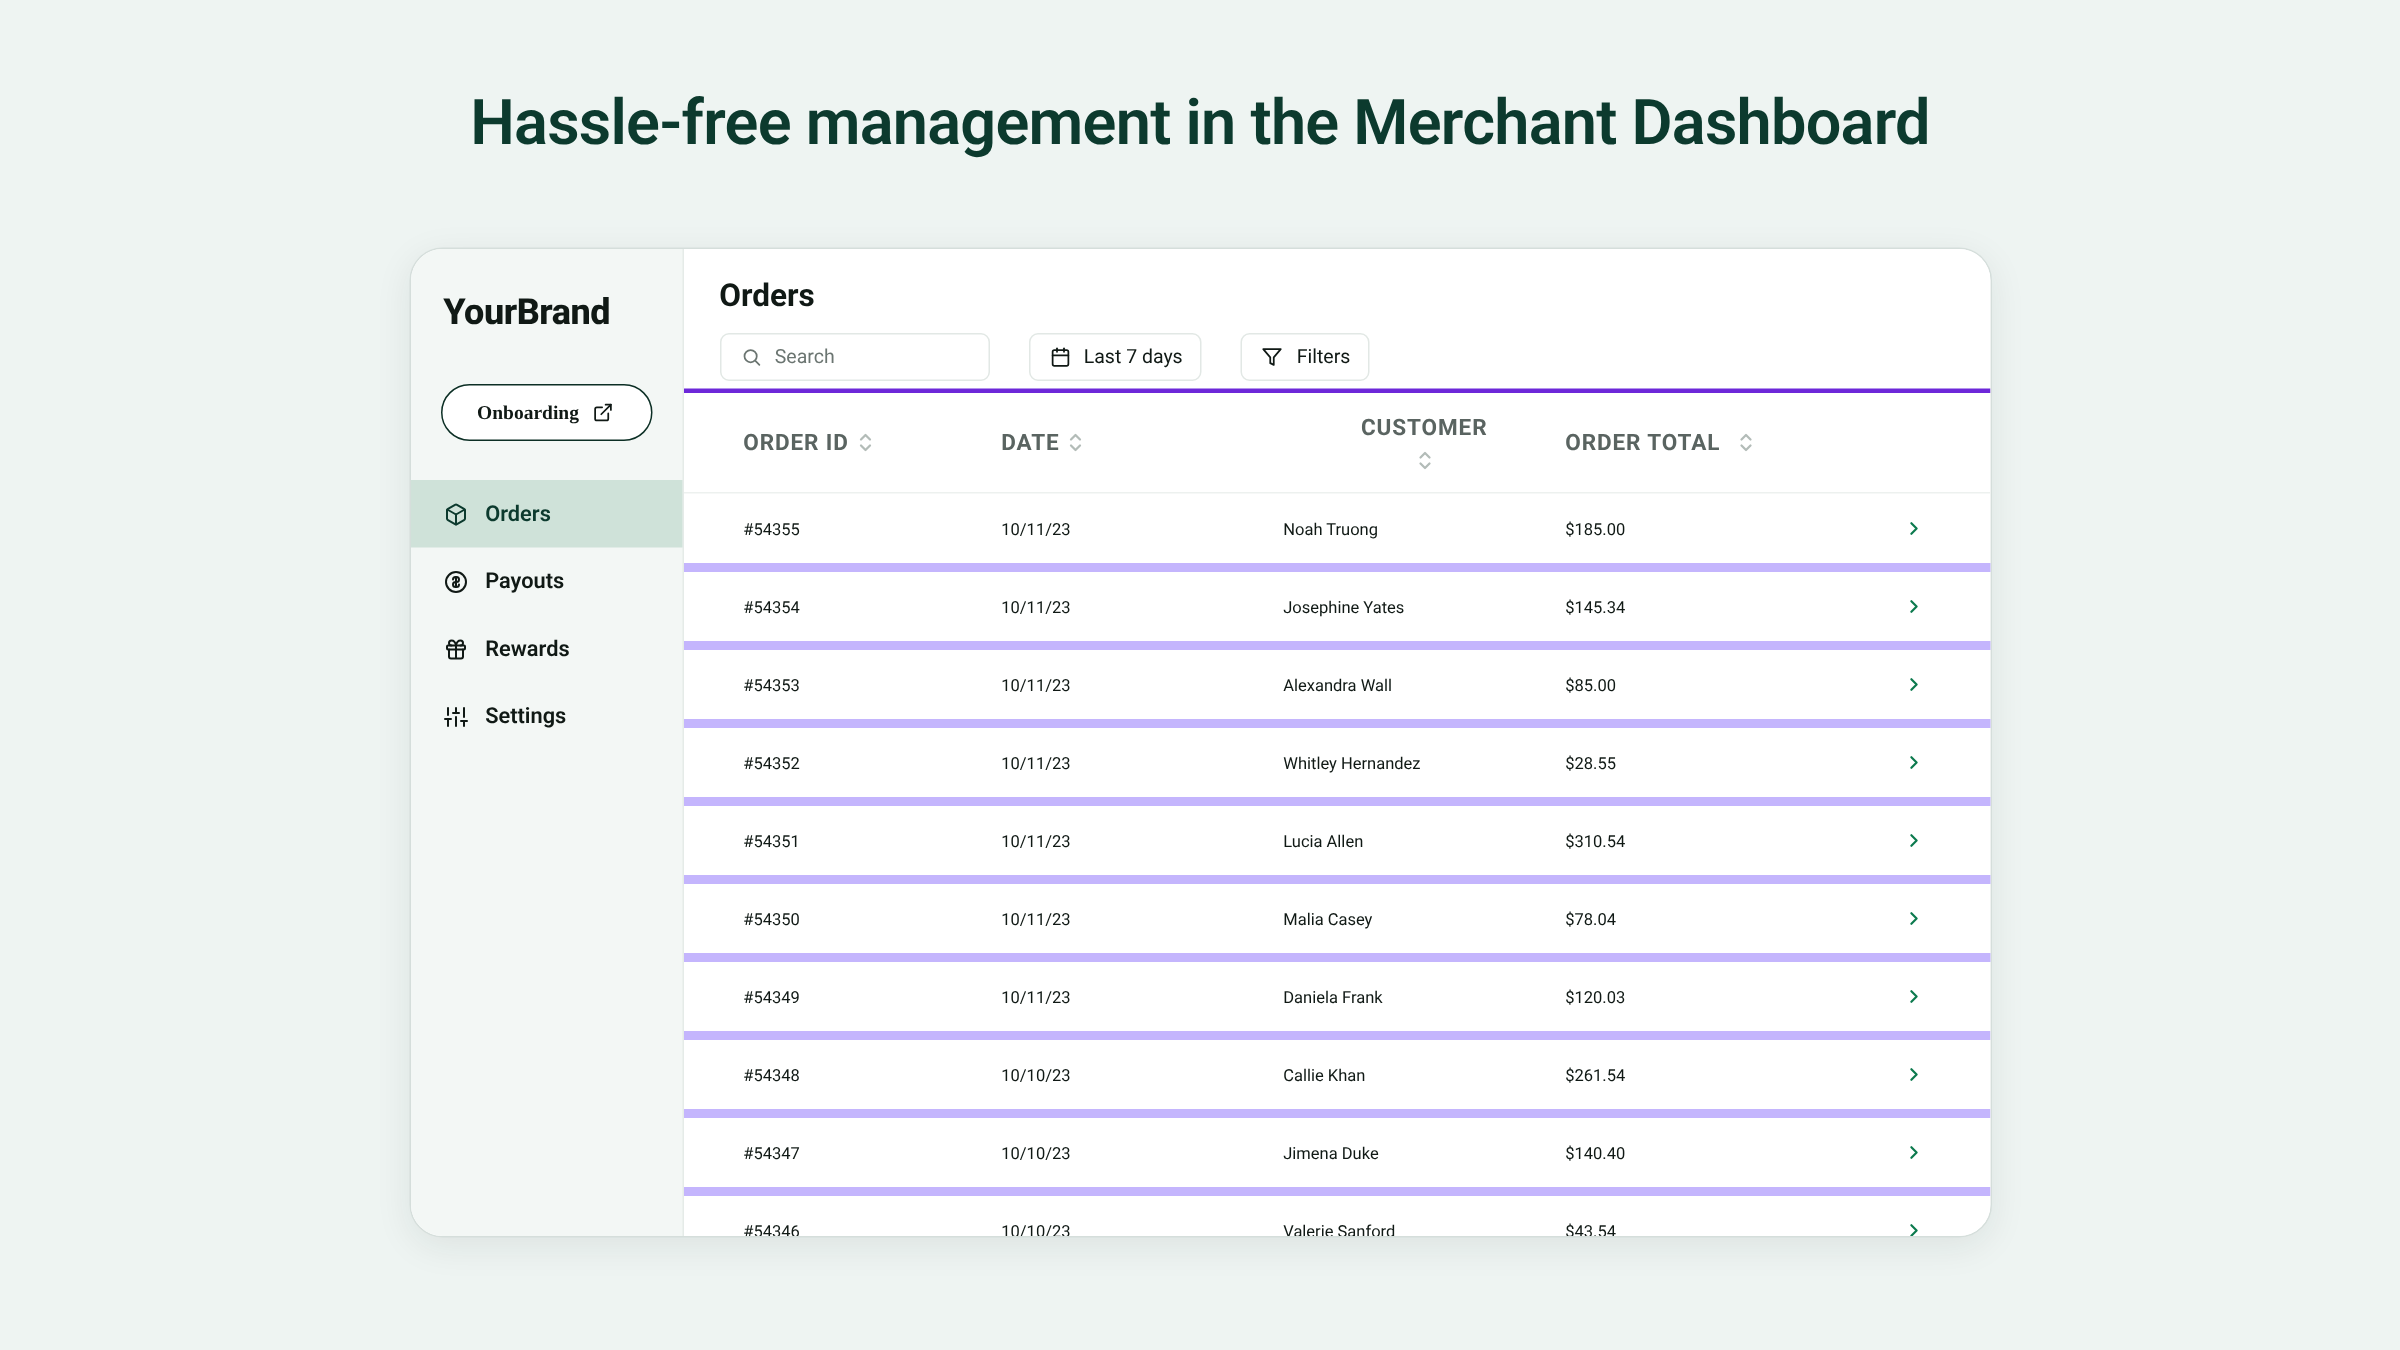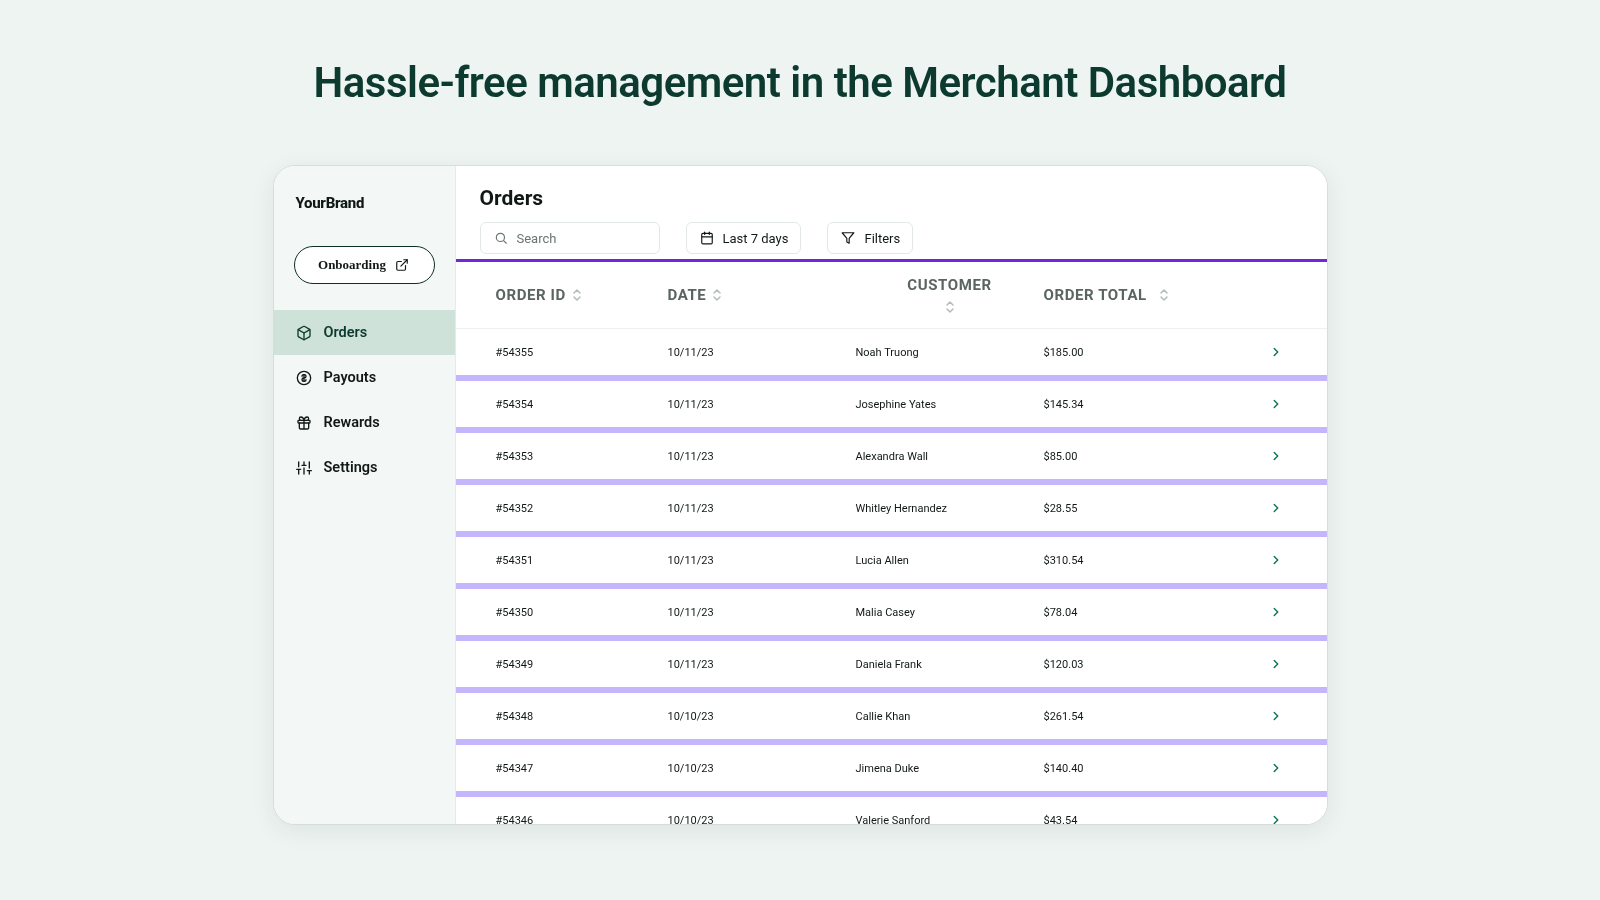--- a/index.html
+++ b/index.html
@@ -29,21 +29,21 @@
   display: flex;
   height: 660px;
 }
 .sidebar {
   width: 182px;
   background: #f3f7f5;
   border-right: 1px solid #e5ebe8;
   padding-top: 22px;
 }
 .brand {
-  font-size: 15px;
+  font-size: 24px;
   font-weight: 800;
   color: #101915;
   padding: 6px 22px 28px;
   letter-spacing: -0.3px;
 }
 .onboarding-btn {
   margin: 6px 20px 26px;
   border: 1.5px solid #0c2f25;
   background: #fff;
   border-radius: 999px;

